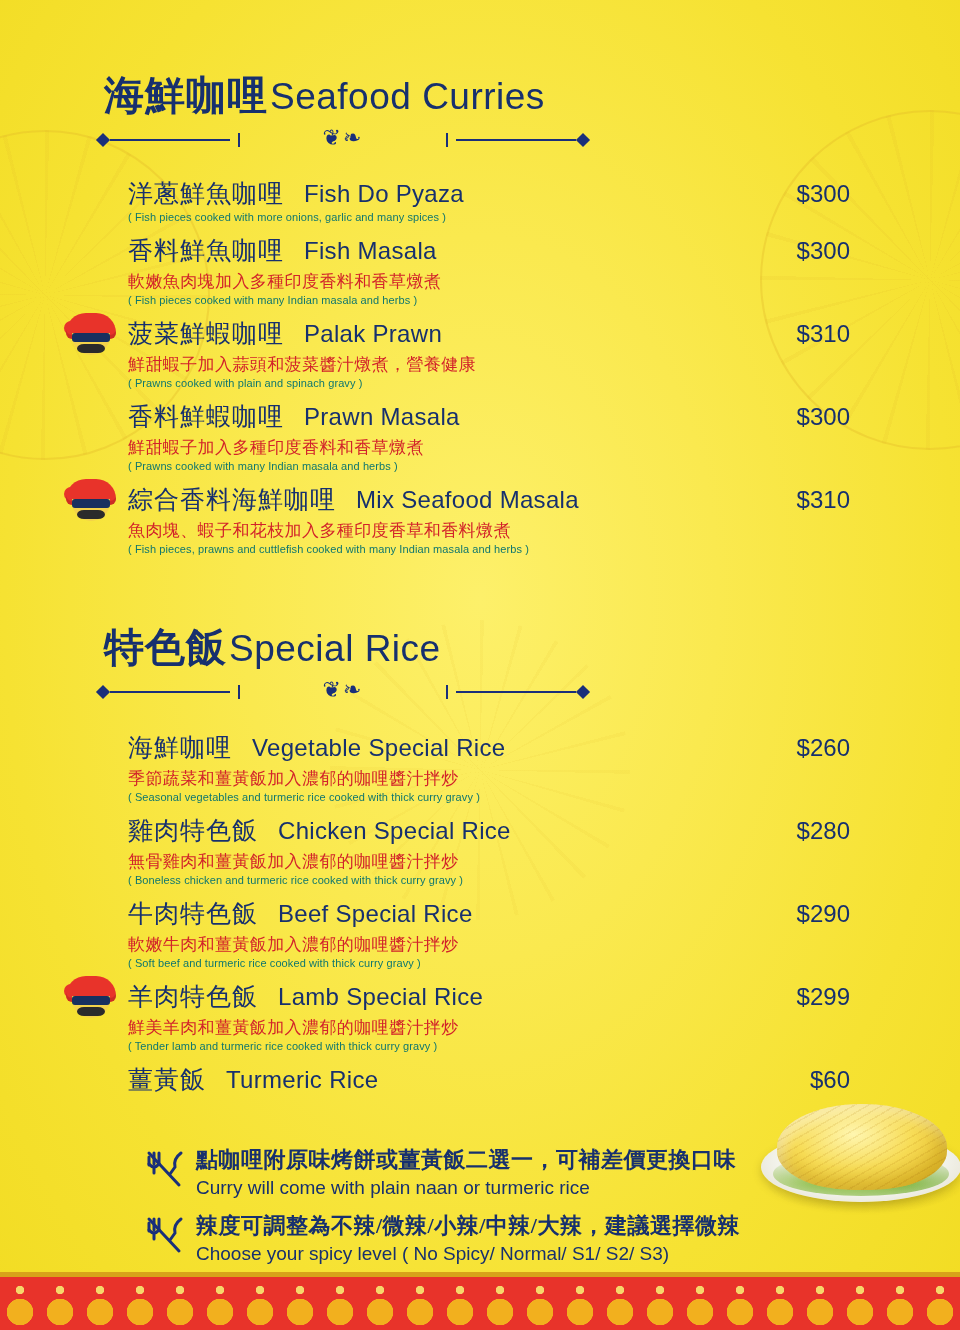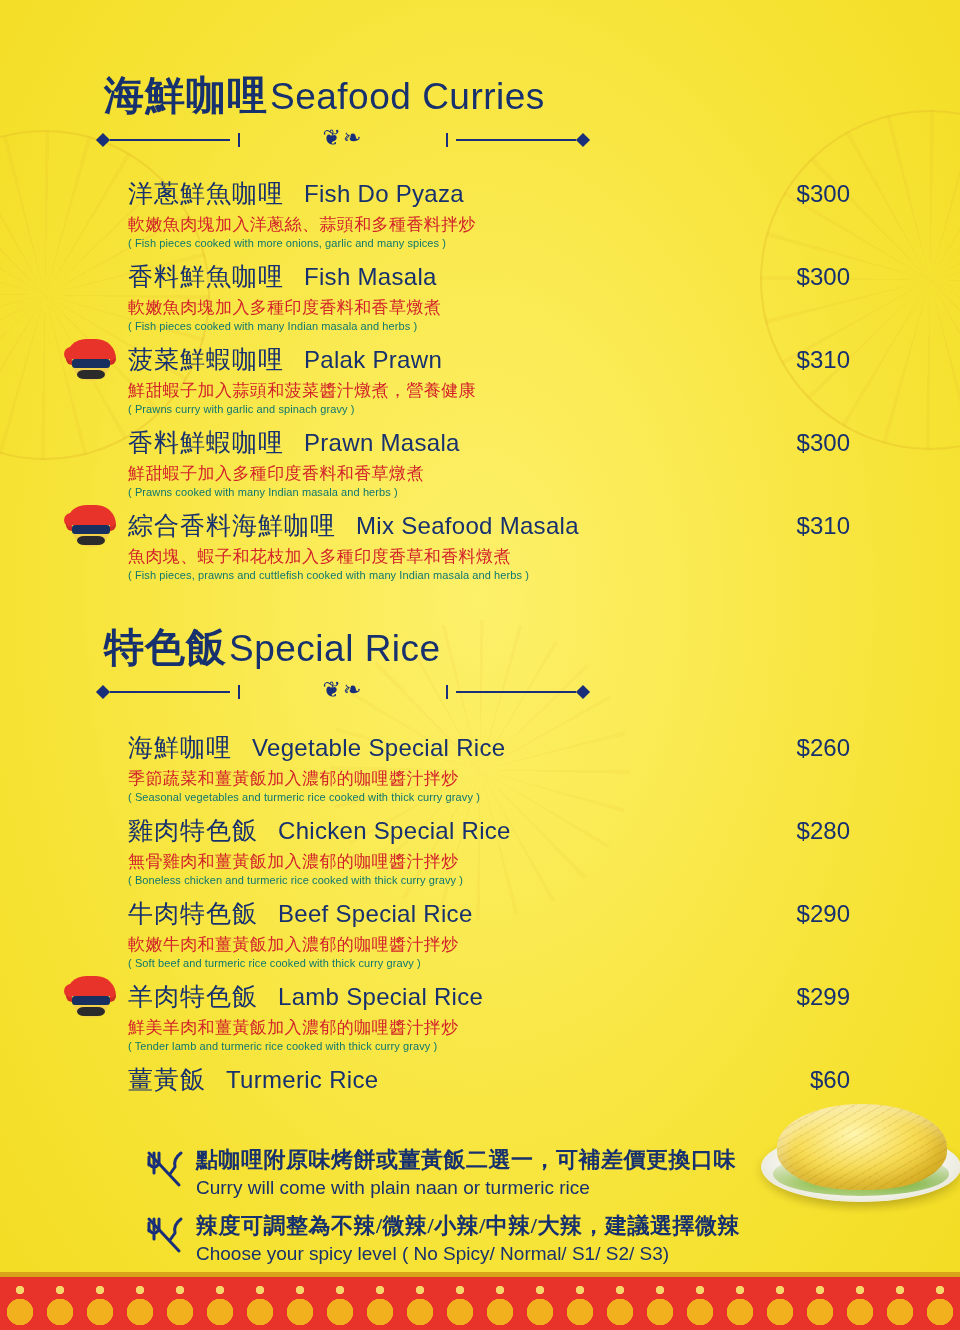--- a/index.html
+++ b/index.html
@@ -360,21 +360,20 @@
     <div class="items" style="margin-top:26px;">
 
       <div class="item">
         <div class="item-head">
           <div class="names">
             <span class="name-cjk">洋蔥鮮魚咖哩</span>
             <span class="name-eng">Fish Do Pyaza</span>
           </div>
           <span class="price">$300</span>
         </div>
-        <div class="desc-cjk">軟嫩魚肉塊加入洋蔥絲、蒜頭和多種香料拌炒</div>
         <div class="desc-eng">( Fish pieces cooked with more onions, garlic and many spices )</div>
       </div>
 
       <div class="item">
         <div class="item-head">
           <div class="names">
             <span class="name-cjk">香料鮮魚咖哩</span>
             <span class="name-eng">Fish Masala</span>
           </div>
           <span class="price">$300</span>
@@ -392,21 +391,21 @@
             <span class="stache"></span>
         </div>
         <div class="item-head">
           <div class="names">
             <span class="name-cjk">菠菜鮮蝦咖哩</span>
             <span class="name-eng">Palak Prawn</span>
           </div>
           <span class="price">$310</span>
         </div>
         <div class="desc-cjk">鮮甜蝦子加入蒜頭和菠菜醬汁燉煮，營養健康</div>
-        <div class="desc-eng">( Prawns curry with garlic and spinach gravy )</div>
+        <div class="desc-eng">( Prawns cooked with plain and spinach gravy )</div>
       </div>
 
       <div class="item">
         <div class="item-head">
           <div class="names">
             <span class="name-cjk">香料鮮蝦咖哩</span>
             <span class="name-eng">Prawn Masala</span>
           </div>
           <span class="price">$300</span>
         </div>

